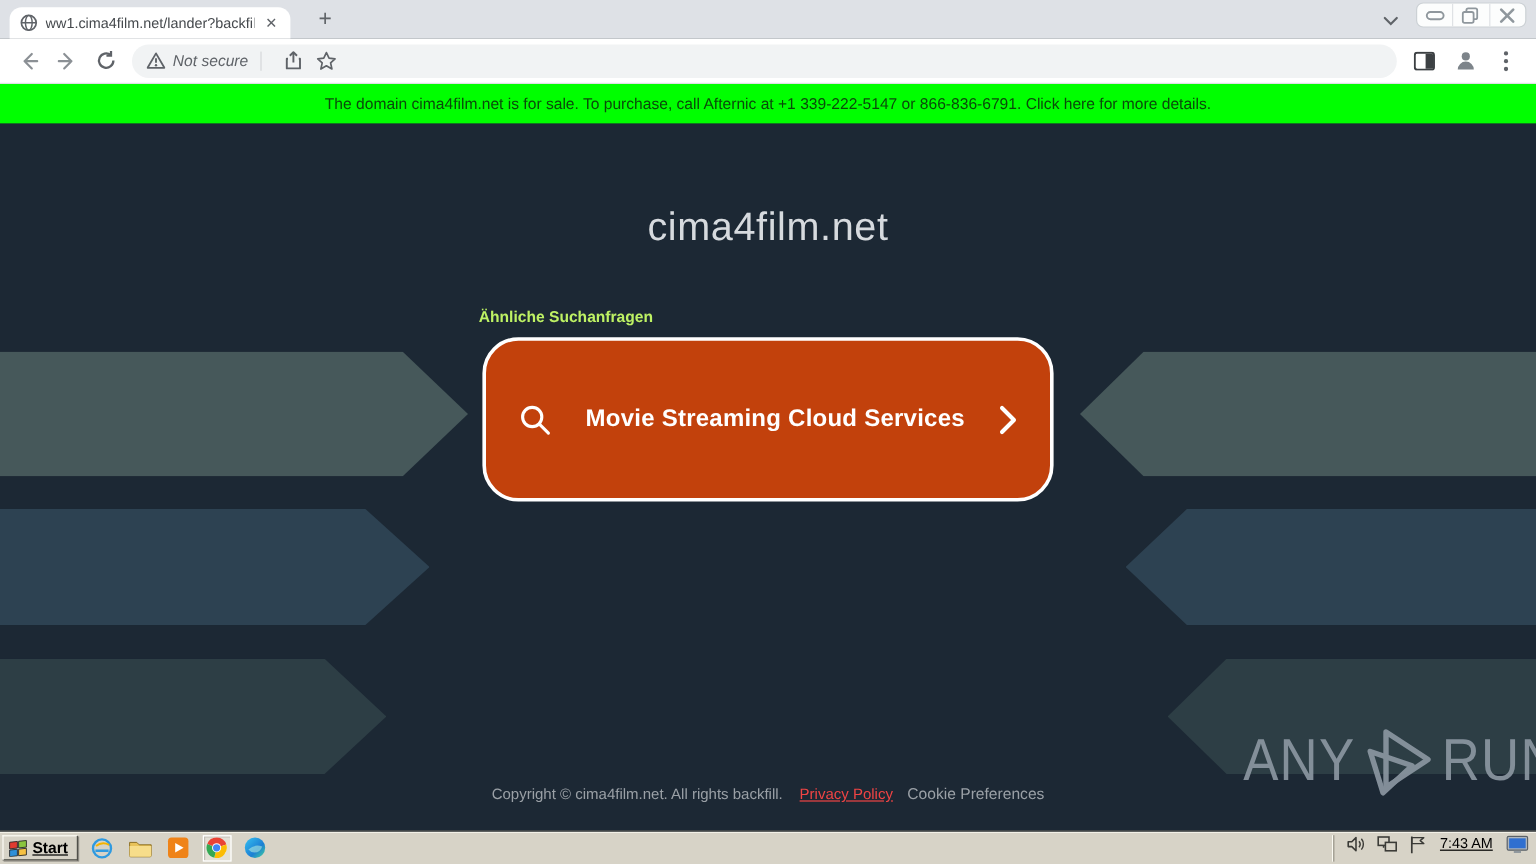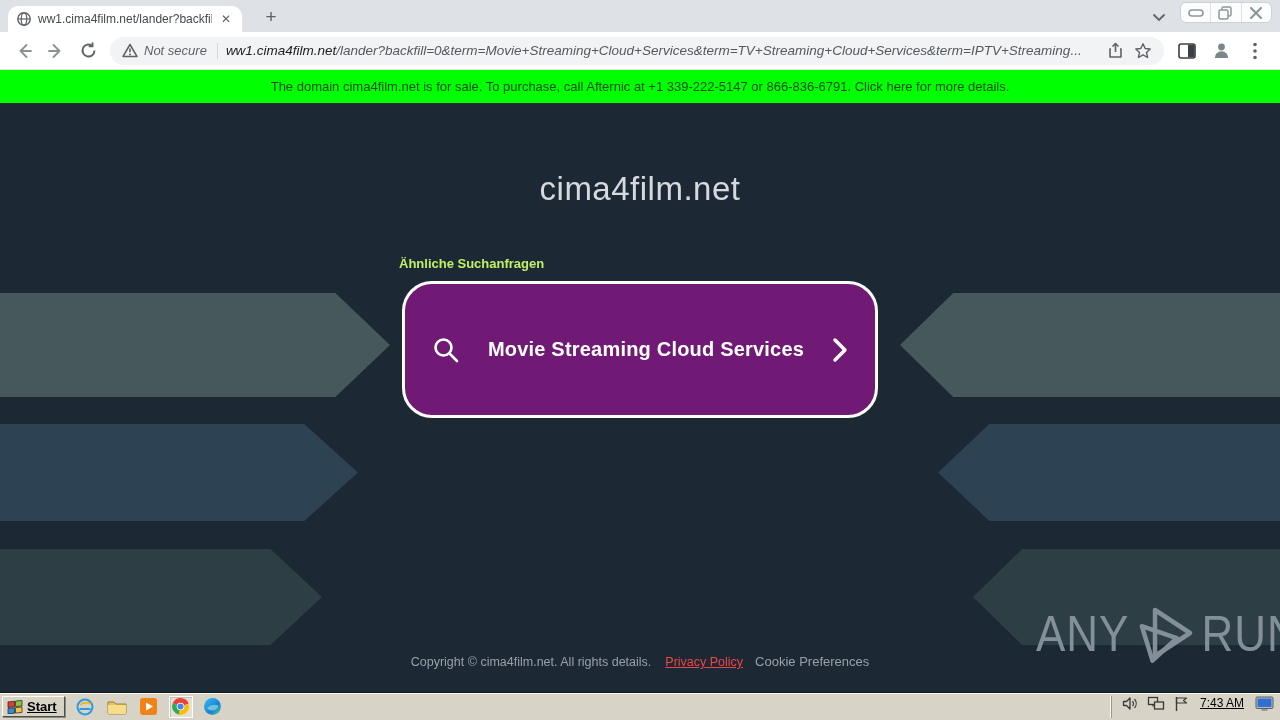--- a/index.html
+++ b/index.html
@@ -52,21 +52,21 @@
             clip-path:polygon(14% 0,100% 0,100% 100%,14% 100%,0 50%); }
   .arr-r2 { left:938px; top:321px; right:0; height:97px; background:#2d4252;
             clip-path:polygon(15% 0,100% 0,100% 100%,15% 100%,0 50%); }
   .arr-r3 { left:973px; top:446px; right:0; height:96px; background:#2d3e45;
             clip-path:polygon(16% 0,100% 0,100% 100%,16% 100%,0 50%); }
 
   .domain-title { position:absolute; top:67px; left:0; width:100%; text-align:center;
                   font-size:33px; color:#d6dade; letter-spacing:.5px; }
   .related-label { position:absolute; left:399px; top:153px; font-size:13px; color:#bef264;font-weight:bold; }
 
-  .search-btn { position:absolute; left:402px; width:476px; height:137px; background:#701a75;
+  .search-btn { position:absolute; left:402px; width:476px; height:137px; background:#c2410c;
                 border:3px solid #fff; border-radius:30px; display:flex; align-items:center;
                 padding:0 26px; cursor:pointer; z-index:2; }
   .btn1 { top:178px; } .btn2 { top:330px; }
   .search-btn .label { flex:1; text-align:center; color:#fff; font-size:20px; font-weight:bold; letter-spacing:.2px; }
 
   .page-footer { position:absolute; top:551px; left:0; width:100%; text-align:center; color:#9aa0a6;
                  font-size:12.5px; }
   .page-footer .pp { text-decoration:underline; margin-left:14px; color:#ef4444; }
   .page-footer .cp { font-size:13px; margin-left:12px; color:#9aa0a6;text-align:right; }
 
@@ -150,21 +150,20 @@
   <div class="omnibox">
     <span>
       <svg width="16" height="15" viewBox="0 0 16 15">
           <path d="M8 1.5 L15 13.5 H1 Z" fill="none" stroke="#5f6368" stroke-width="1.5" stroke-linejoin="round"></path>
           <line x1="8" y1="5.5" x2="8" y2="9.2" stroke="#5f6368" stroke-width="1.6"></line>
           <circle cx="8" cy="11.4" r="1" fill="#5f6368"></circle>
         </svg>
     </span>
     <span class="sec-label">Not secure</span>
     <span class="omni-divider"></span>
-    <span class="url"><span class="domain">ww1.cima4film.net</span><span class="path">/lander?backfill=0&amp;term=Movie+Streaming+Cloud+Services&amp;term=TV+Streaming+Cloud+Services&amp;term=IPTV+Streaming...</span></span>
     <span class="omni-icon">
       <svg width="17" height="17" viewBox="0 0 17 17">
           <path d="M4 7 H3 V15 H14 V7 H13" fill="none" stroke="#5f6368" stroke-width="1.6" stroke-linejoin="round"></path>
           <line x1="8.5" y1="1.5" x2="8.5" y2="10" stroke="#5f6368" stroke-width="1.6"></line>
           <path d="M5.5 4.5 L8.5 1.5 L11.5 4.5" fill="none" stroke="#5f6368" stroke-width="1.6" stroke-linejoin="round"></path>
         </svg>
     </span>
     <span class="omni-icon">
       <svg width="18" height="18" viewBox="0 0 18 18">
           <path d="M9 1.8 L11.2 6.5 16.2 7 12.5 10.4 13.6 15.5 9 12.8 4.4 15.5 5.5 10.4 1.8 7 6.8 6.5 Z" fill="none" stroke="#5f6368" stroke-width="1.4" stroke-linejoin="round"></path>
@@ -218,21 +217,21 @@
     <span class="label">Movie Streaming Cloud Services</span>
     <span>
       <svg width="18" height="28" viewBox="0 0 18 28">
           <path d="M4 4 L14 14 L4 24" fill="none" stroke="#fff" stroke-width="3.4" stroke-linecap="round" stroke-linejoin="round"></path>
         </svg>
     </span>
   </div>
 
 
   <div class="page-footer">
-    <span>Copyright © cima4film.net.  All rights details.</span><span class="pp">Privacy Policy</span><span class="cp">Cookie Preferences</span>
+    <span>Copyright © cima4film.net.  All rights backfill.</span><span class="pp">Privacy Policy</span><span class="cp">Cookie Preferences</span>
   </div>
 
   <div class="watermark">
     <span class="wm-text">ANY</span>
     <span>
       <svg width="64" height="62" viewBox="0 0 64 62">
           <path d="M22 7 L57 30 L22 53 Z" fill="none" stroke="#8b96a1" stroke-width="4.5" stroke-linejoin="round"></path>
           <path d="M13 19 L44 39 L15 55 Z" fill="none" stroke="#8b96a1" stroke-width="4.5" stroke-linejoin="round" transform="rotate(-14 28 38)"></path>
         </svg>
     </span>

